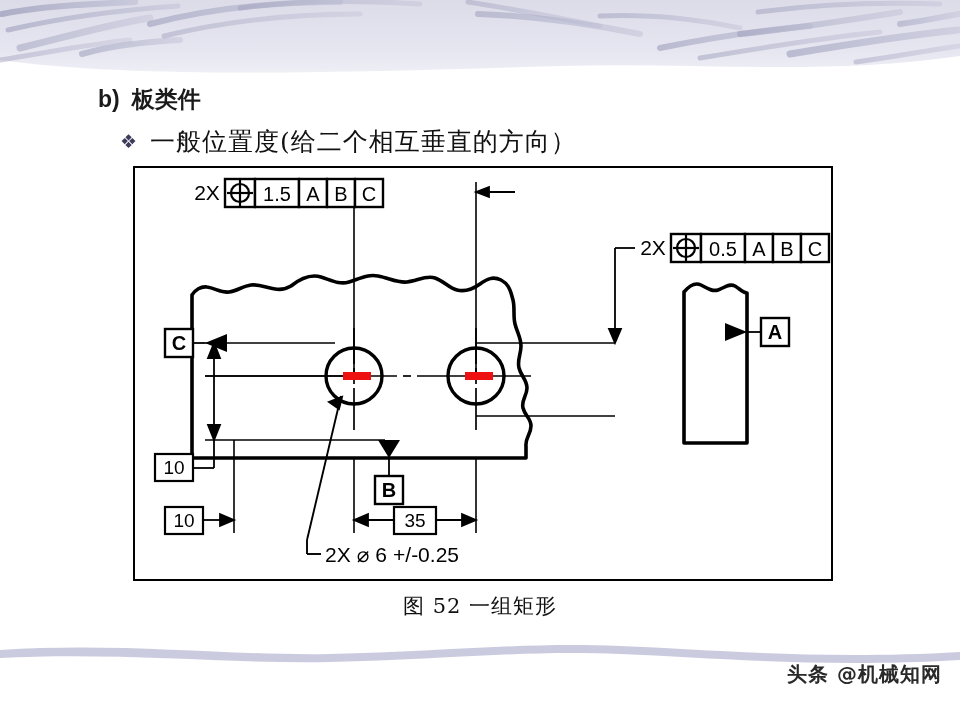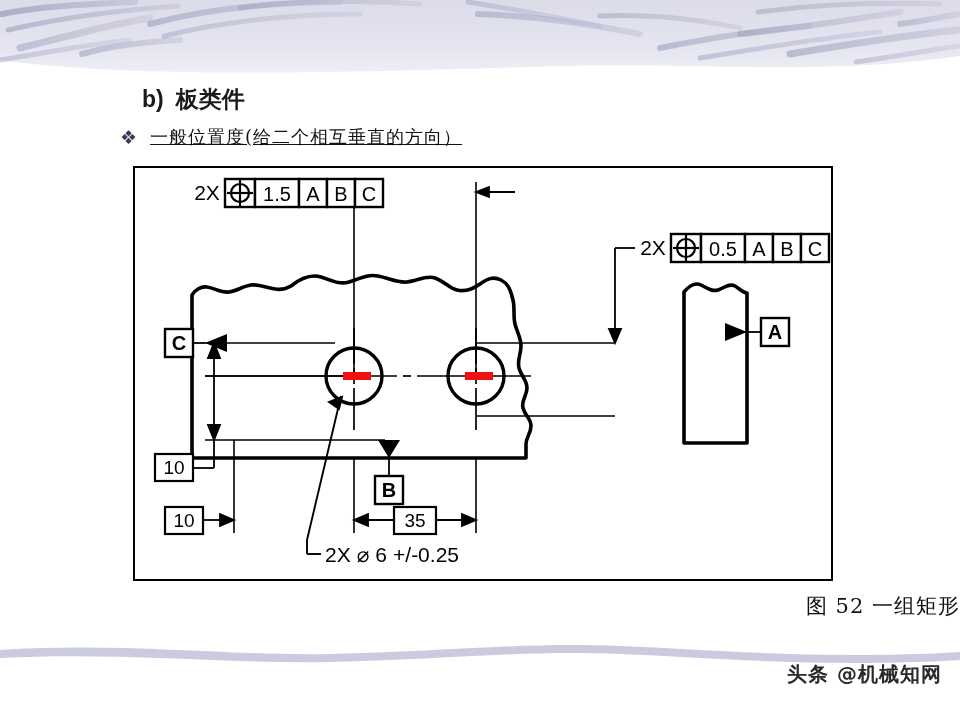--- a/index.html
+++ b/index.html
@@ -31,64 +31,62 @@
 
   
   #title-b {
     position: absolute;
     left: 98px; top: 84px;
     font-size: 23px;
     font-weight: bold;
     color: #1a1a1a;
     letter-spacing: 0px;
     white-space: nowrap;
-    margin-left: 44px;
   }
   #title-b .lbl-marker { margin-right: 12px; }
 
   #subtitle-row {
     position: absolute;
     left: 120px; top: 125px;
     display: flex;
     align-items: center;
     white-space: nowrap;
   }
   #subtitle-row .bullet-diamond {
     font-size: 19px;
     color: #3b3b5c;
     margin-right: 13px;
     line-height: 1;
   }
   #subtitle-row .subtitle-text {
     font-family: "DejaVu Serif", "Liberation Serif", serif;
-    font-size: 18px;
+    font-size: 25px;
     color: #111111;
     letter-spacing: 1px;
-    text-decoration: underline;
   }
 
   
   #drawing-frame {
     position: absolute;
     left: 133px; top: 166px;
     width: 700px; height: 415px;
     border: 2px solid #000;
     background: #fff;
     box-sizing: border-box;
   }
   #drawing-svg {
     position: absolute;
     left: 0; top: 0;
   }
 
   #figure-caption {
     position: absolute;
     left: 0; top: 592px;
     width: 960px;
-    text-align: right;
+    text-align: center;
     font-family: "DejaVu Serif", "Liberation Serif", serif;
     font-size: 21px;
     color: #111;
     letter-spacing: 1px;
   }
 
   
   #watermark {
     position: absolute;
     right: 18px; top: 661px;

